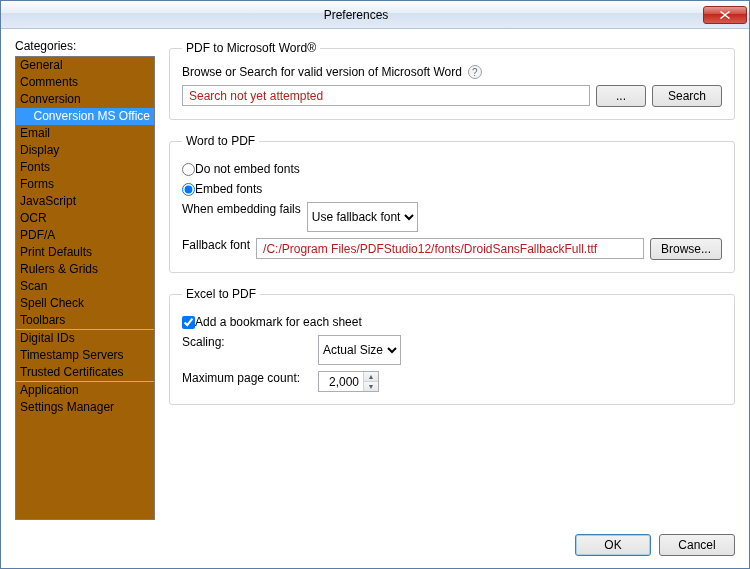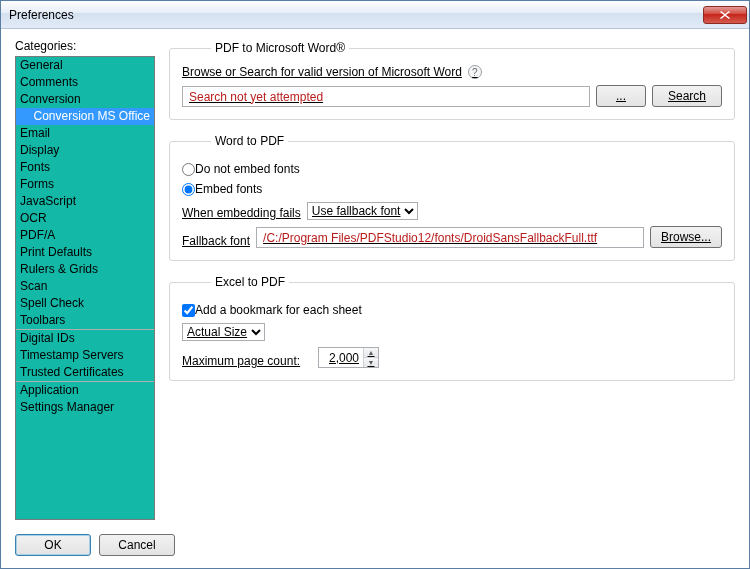--- a/index.html
+++ b/index.html
@@ -26,20 +26,21 @@
     background: linear-gradient(to bottom, #fdfdfe 0%, #e7eef7 45%, #d5e1f0 46%, #e2ebf7 100%);
     border-bottom: 1px solid #b6c4d8;
     display: flex;
     align-items: center;
     padding: 0 2px 0 8px;
   }
   .titlebar .title {
     flex: 1;
     color: #000;
     font-size: 12px;
+    text-align: center;
   }
   .close-btn {
     width: 44px;
     height: 18px;
     background: linear-gradient(to bottom, #e29a95 0%, #d4493f 45%, #c6251b 46%, #d55b4f 100%);
     border: 1px solid #8b2b23;
     border-radius: 3px;
     display: flex;
     align-items: center;
     justify-content: center;
@@ -56,21 +57,21 @@
     width: 140px;
     display: flex;
     flex-direction: column;
   }
   .left-col .label {
     margin-bottom: 3px;
   }
   .catlist {
     flex: 1;
     border: 1px solid #7a7a7a;
-    background: #14b8a6;
+    background: #a16207;
     overflow: hidden;
   }
   .catlist .item {
     padding: 1px 4px;
     line-height: 15px;
     cursor: pointer;
     white-space: nowrap;
   }
   .catlist .item.selected {
     background: #3399ff;
@@ -90,28 +91,26 @@
   }
   fieldset {
     border: 1px solid #d6d6d6;
     border-radius: 3px;
     padding: 8px 12px 12px 12px;
     margin: 0;
   }
   legend {
     padding: 0 4px;
     color: #000;
-    margin-left: 29px;
   }
   .row {
     display: flex;
-    align-items: flex-end;
+    align-items: flex-start;
     gap: 6px;
     margin-top: 6px;
-    text-decoration: underline;
   }
   .input-text {
     border: 1px solid #abadb3;
     background: #fff;
     height: 21px;
     padding: 2px 6px;
     font: inherit;
     color: #b91c1c;
   }
   .input-text.wide { flex: 1; }
@@ -143,21 +142,21 @@
     border: 1px solid #9aa0a6;
     border-radius: 50%;
     display: inline-flex;
     align-items: center;
     justify-content: center;
     font-size: 10px;
     color: #6a6f75;
     background: #f4f5f6;
   }
   select.combo {
-    height: 18px;
+    height: 30px;
     font: inherit;
     border: 1px solid #abadb3;
     background: #fff;
   }
   .spinner {
     display: inline-flex;
     border: 1px solid #abadb3;
     height: 21px;
     background: #fff;
   }
@@ -182,21 +181,21 @@
     font-size: 7px;
     color: #5c5f63;
     cursor: pointer;
     background: linear-gradient(#f6f7f8,#e6e8eb);
   }
   .spinner .updown div:first-child { border-bottom: 1px solid #cfd3d8; }
   .footer {
     height: 40px;
     display: flex;
     align-items: center;
-    justify-content: flex-start;
+    justify-content: flex-end;
     gap: 8px;
     padding: 0 14px 6px 14px;
   }
   input[type=radio], input[type=checkbox] {
     margin: 0;
   }
   .form-label {
     white-space: nowrap;
   }
 </style>
@@ -281,20 +280,21 @@
         </div>
       </fieldset>
 
       <fieldset>
         <legend>Excel to PDF</legend>
         <div class="check-row">
           <input type="checkbox" id="cb1" checked="" style="">
           <label for="cb1">Add a bookmark for each sheet</label>
         </div>
         <div class="row">
+          <span class="form-label" style="width:130px">Scaling:</span>
           <select class="combo">
             <option>Actual Size</option>
           </select>
         </div>
         <div class="row">
           <span class="form-label" style="width:130px">Maximum page count:</span>
           <span class="spinner">
             <input type="text" value="2,000" style="">
             <span class="updown">
               <div>▲</div>

